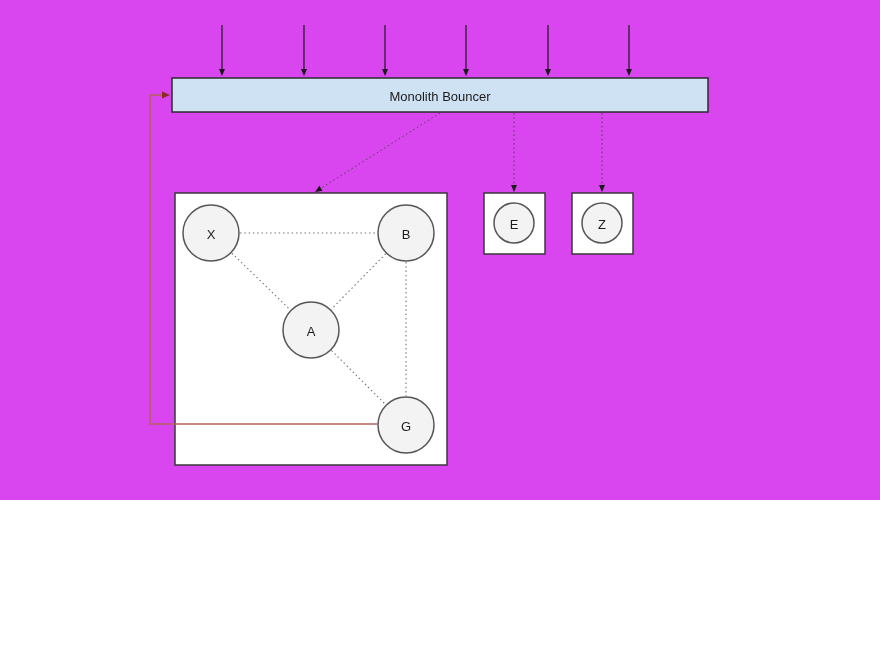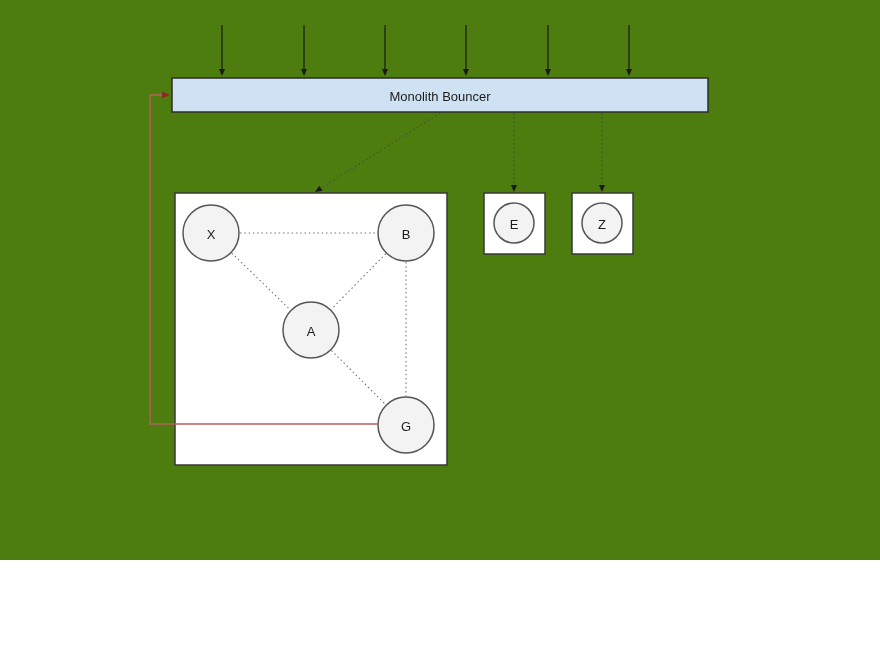--- a/index.html
+++ b/index.html
@@ -1,20 +1,20 @@
 <!DOCTYPE html>
 <html><head>
 <meta charset="utf-8">
 <style>
   html, body { margin: 0; padding: 0; background: #ffffff; }
   .canvas {
     position: relative;
     width: 880px;
-    height: 560px;
-    background: #4d7c0f;
+    height: 500px;
+    background: #d946ef;
     overflow: hidden;
   }
   .canvas svg { position: absolute; left: 0; top: 0; }
   svg text {
     font-family: "Liberation Sans", sans-serif;
     user-select: none;
   }
 </style>
 </head>
 <body>

